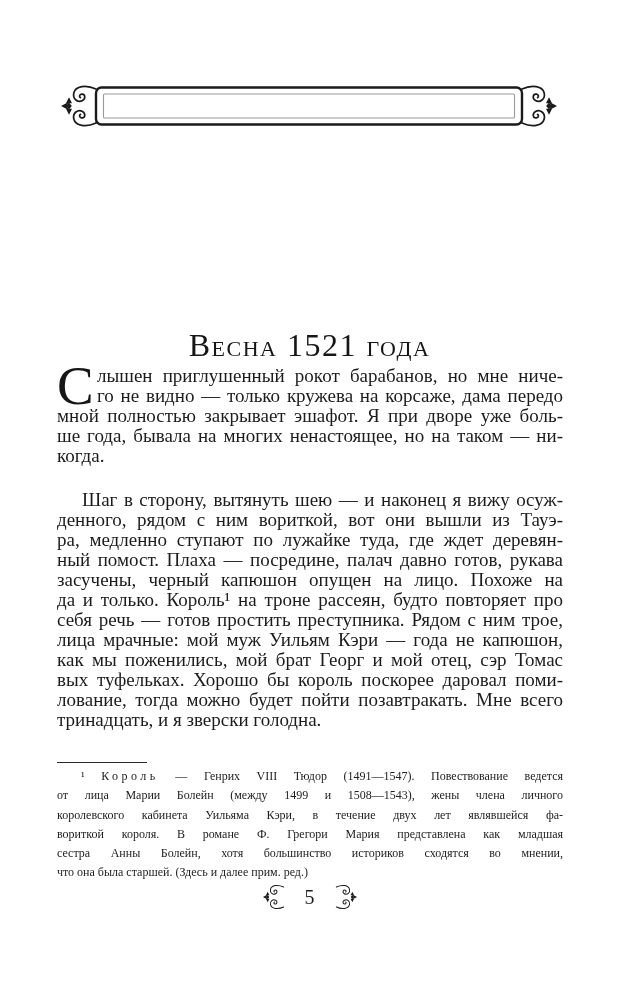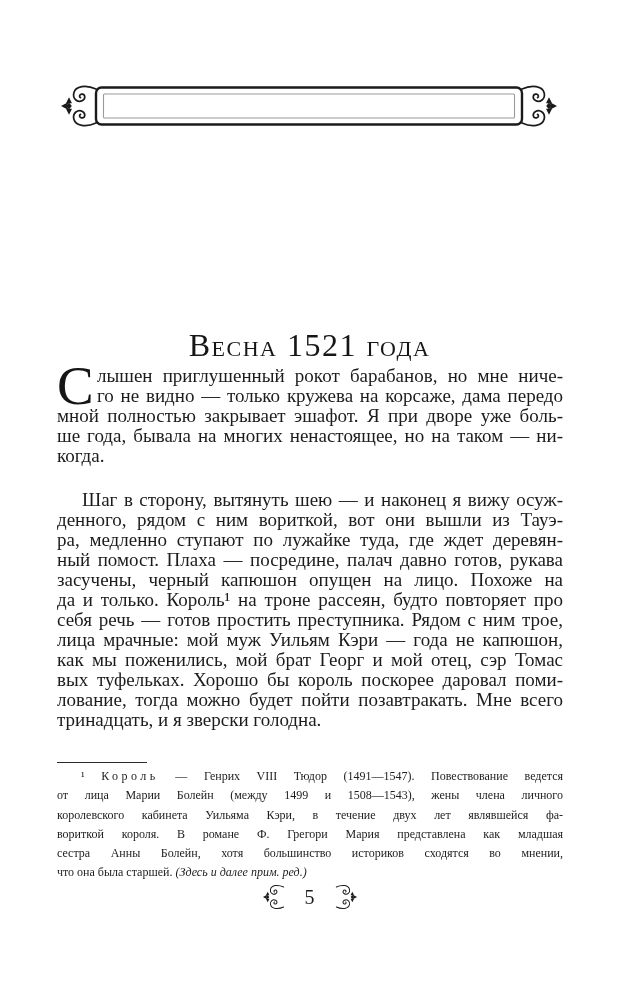--- a/index.html
+++ b/index.html
@@ -83,21 +83,21 @@
   }
   .fn-line {
     white-space: nowrap;
     text-align: justify;
     text-align-last: justify;
     height: 19.3px;
   }
   .fn-line.last { text-align-last: left; }
   .fn-line.indent { text-indent: 24px; }
   .fn-spaced { letter-spacing: 3.5px; }
-  .fn-italic { font-style: italic; }
+  .fn-italic { }
 
   
   .footer {
     position: absolute;
     top: 884px;
     left: 0;
     width: 100%;
     display: flex;
     justify-content: center;
     align-items: center;

